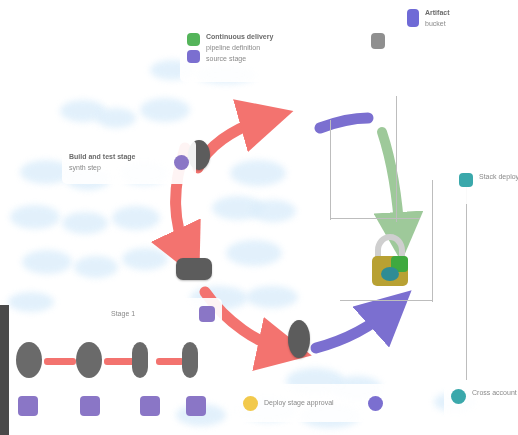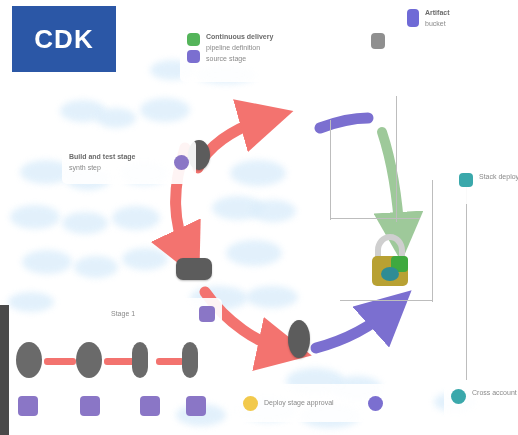--- a/index.html
+++ b/index.html
@@ -202,17 +202,14 @@
     </div>
   </div>
 
   <div class="callout" style="left:444px;top:384px;width:72px;height:26px;">
     <span class="ico circ" style="background:#3aa8ab;"></span>
     <div class="txtcol">
       <span class="tx">Cross account role</span>
     </div>
   </div>
 
-  <div id="logo">
-    <span class="lw">CDK</span>
-  </div>
 
 </div>
 
 </body></html>

